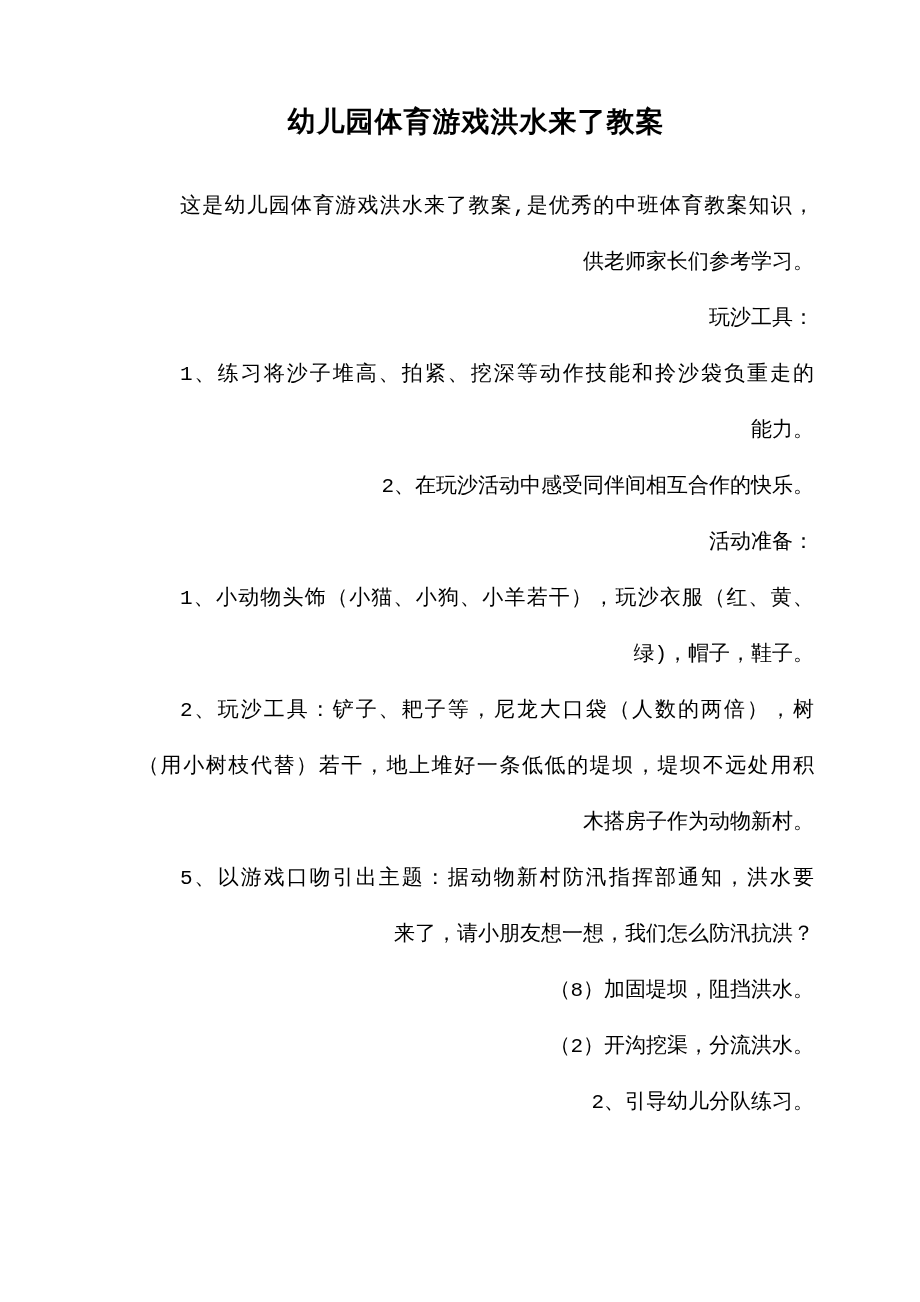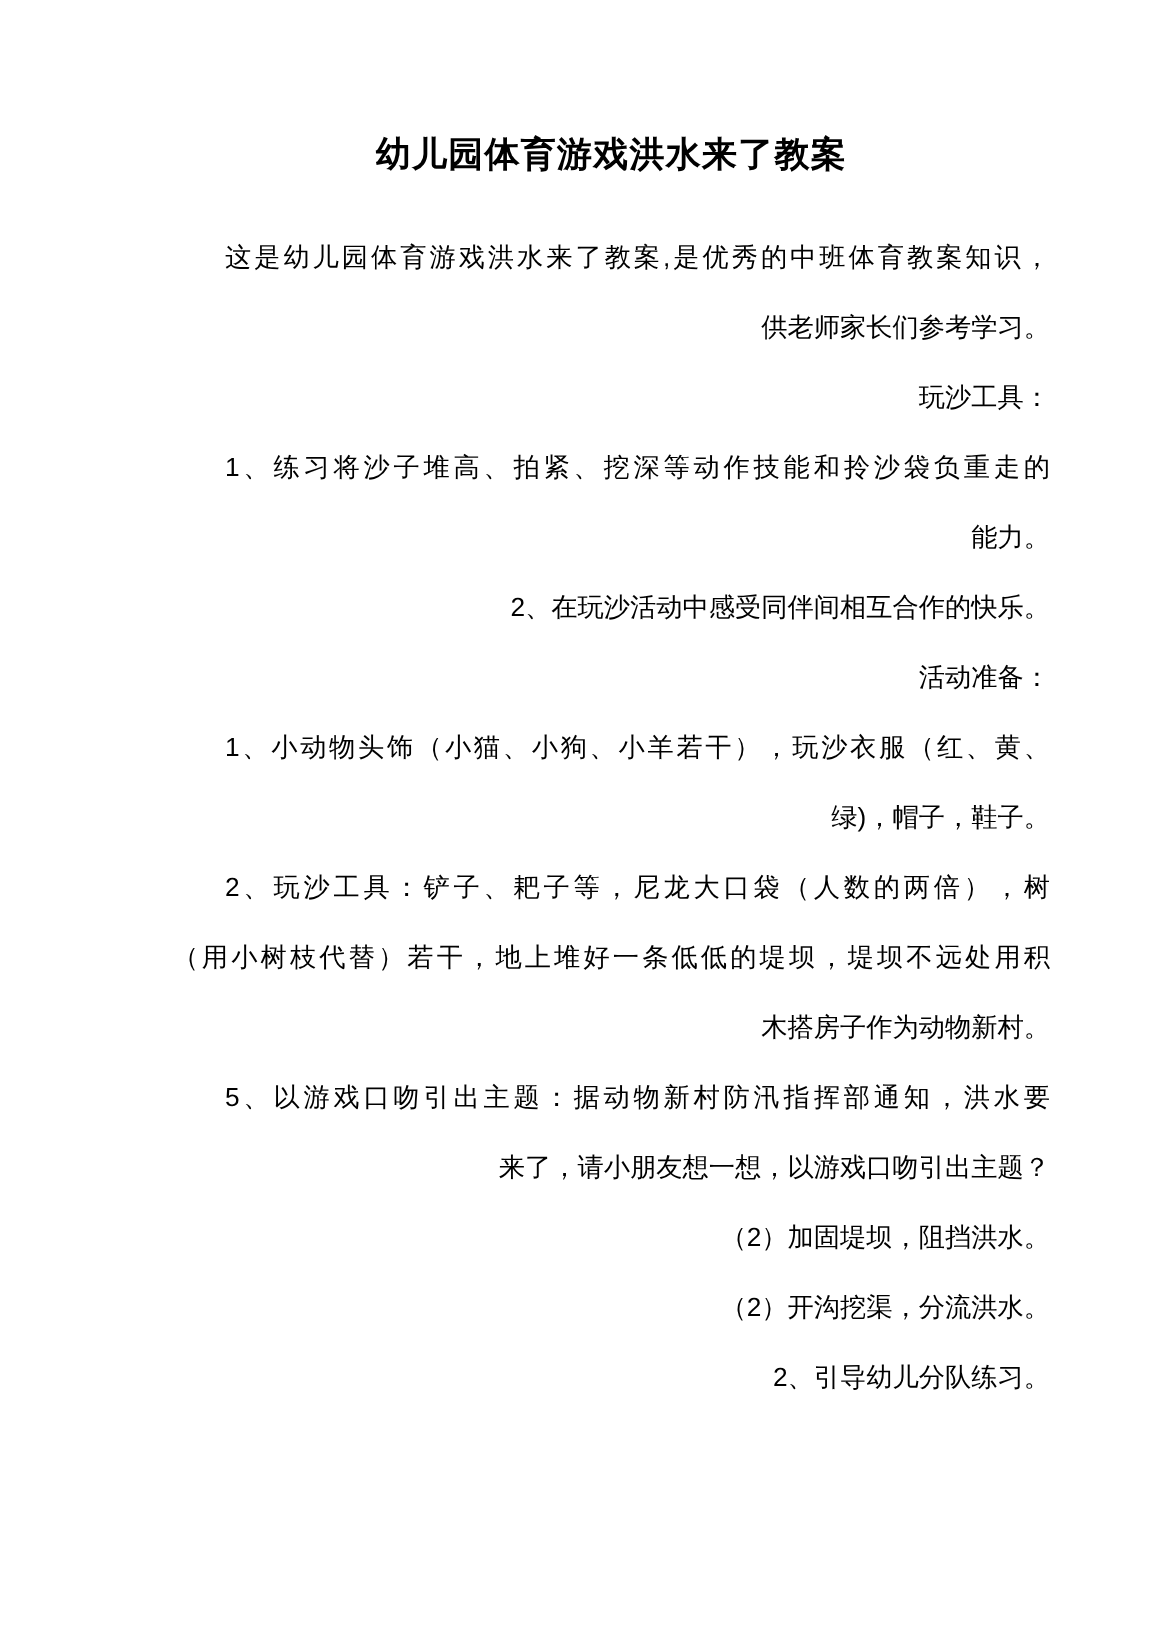--- a/index.html
+++ b/index.html
@@ -7,22 +7,22 @@
     padding: 0;
     background: #ffffff;
   }
   .page {
     position: relative;
     box-sizing: border-box;
     width: 920px;
     height: 1302px;
     background: #ffffff;
     color: #000000;
-    font-family: Liberation Sans, sans-serif;
-    padding: 96px 80px 0 138px;
+    font-family: Liberation Mono, monospace;
+    padding: 96px 106px 0 138px;
     overflow: hidden;
   }
   .doc-title {
     margin: 0 0 27px 0;
     font-size: 28px;
     font-weight: 700;
     line-height: 56px;
     text-align: center;
     letter-spacing: 1px;
     white-space: nowrap;
@@ -72,24 +72,24 @@
         <div class="text-line indent fill">1、小动物头饰（小猫、小狗、小羊若干），玩沙衣服（红、黄、</div>
         <div class="text-line">绿)，帽子，鞋子。</div>
       </div>
       <div class="paragraph">
         <div class="text-line indent fill">2、玩沙工具：铲子、耙子等，尼龙大口袋（人数的两倍），树</div>
         <div class="text-line fill">（用小树枝代替）若干，地上堆好一条低低的堤坝，堤坝不远处用积</div>
         <div class="text-line">木搭房子作为动物新村。</div>
       </div>
       <div class="paragraph">
         <div class="text-line indent fill">5、以游戏口吻引出主题：据动物新村防汛指挥部通知，洪水要</div>
-        <div class="text-line">来了，请小朋友想一想，以游戏口吻引出主题？</div>
+        <div class="text-line">来了，请小朋友想一想，我们怎么防汛抗洪？</div>
       </div>
       <div class="paragraph">
-        <div class="text-line indent">（2）加固堤坝，阻挡洪水。</div>
+        <div class="text-line indent">（8）加固堤坝，阻挡洪水。</div>
       </div>
       <div class="paragraph">
         <div class="text-line indent">（2）开沟挖渠，分流洪水。</div>
       </div>
       <div class="paragraph">
         <div class="text-line indent">2、引导幼儿分队练习。</div>
       </div>
     </div>
 </div>
 

